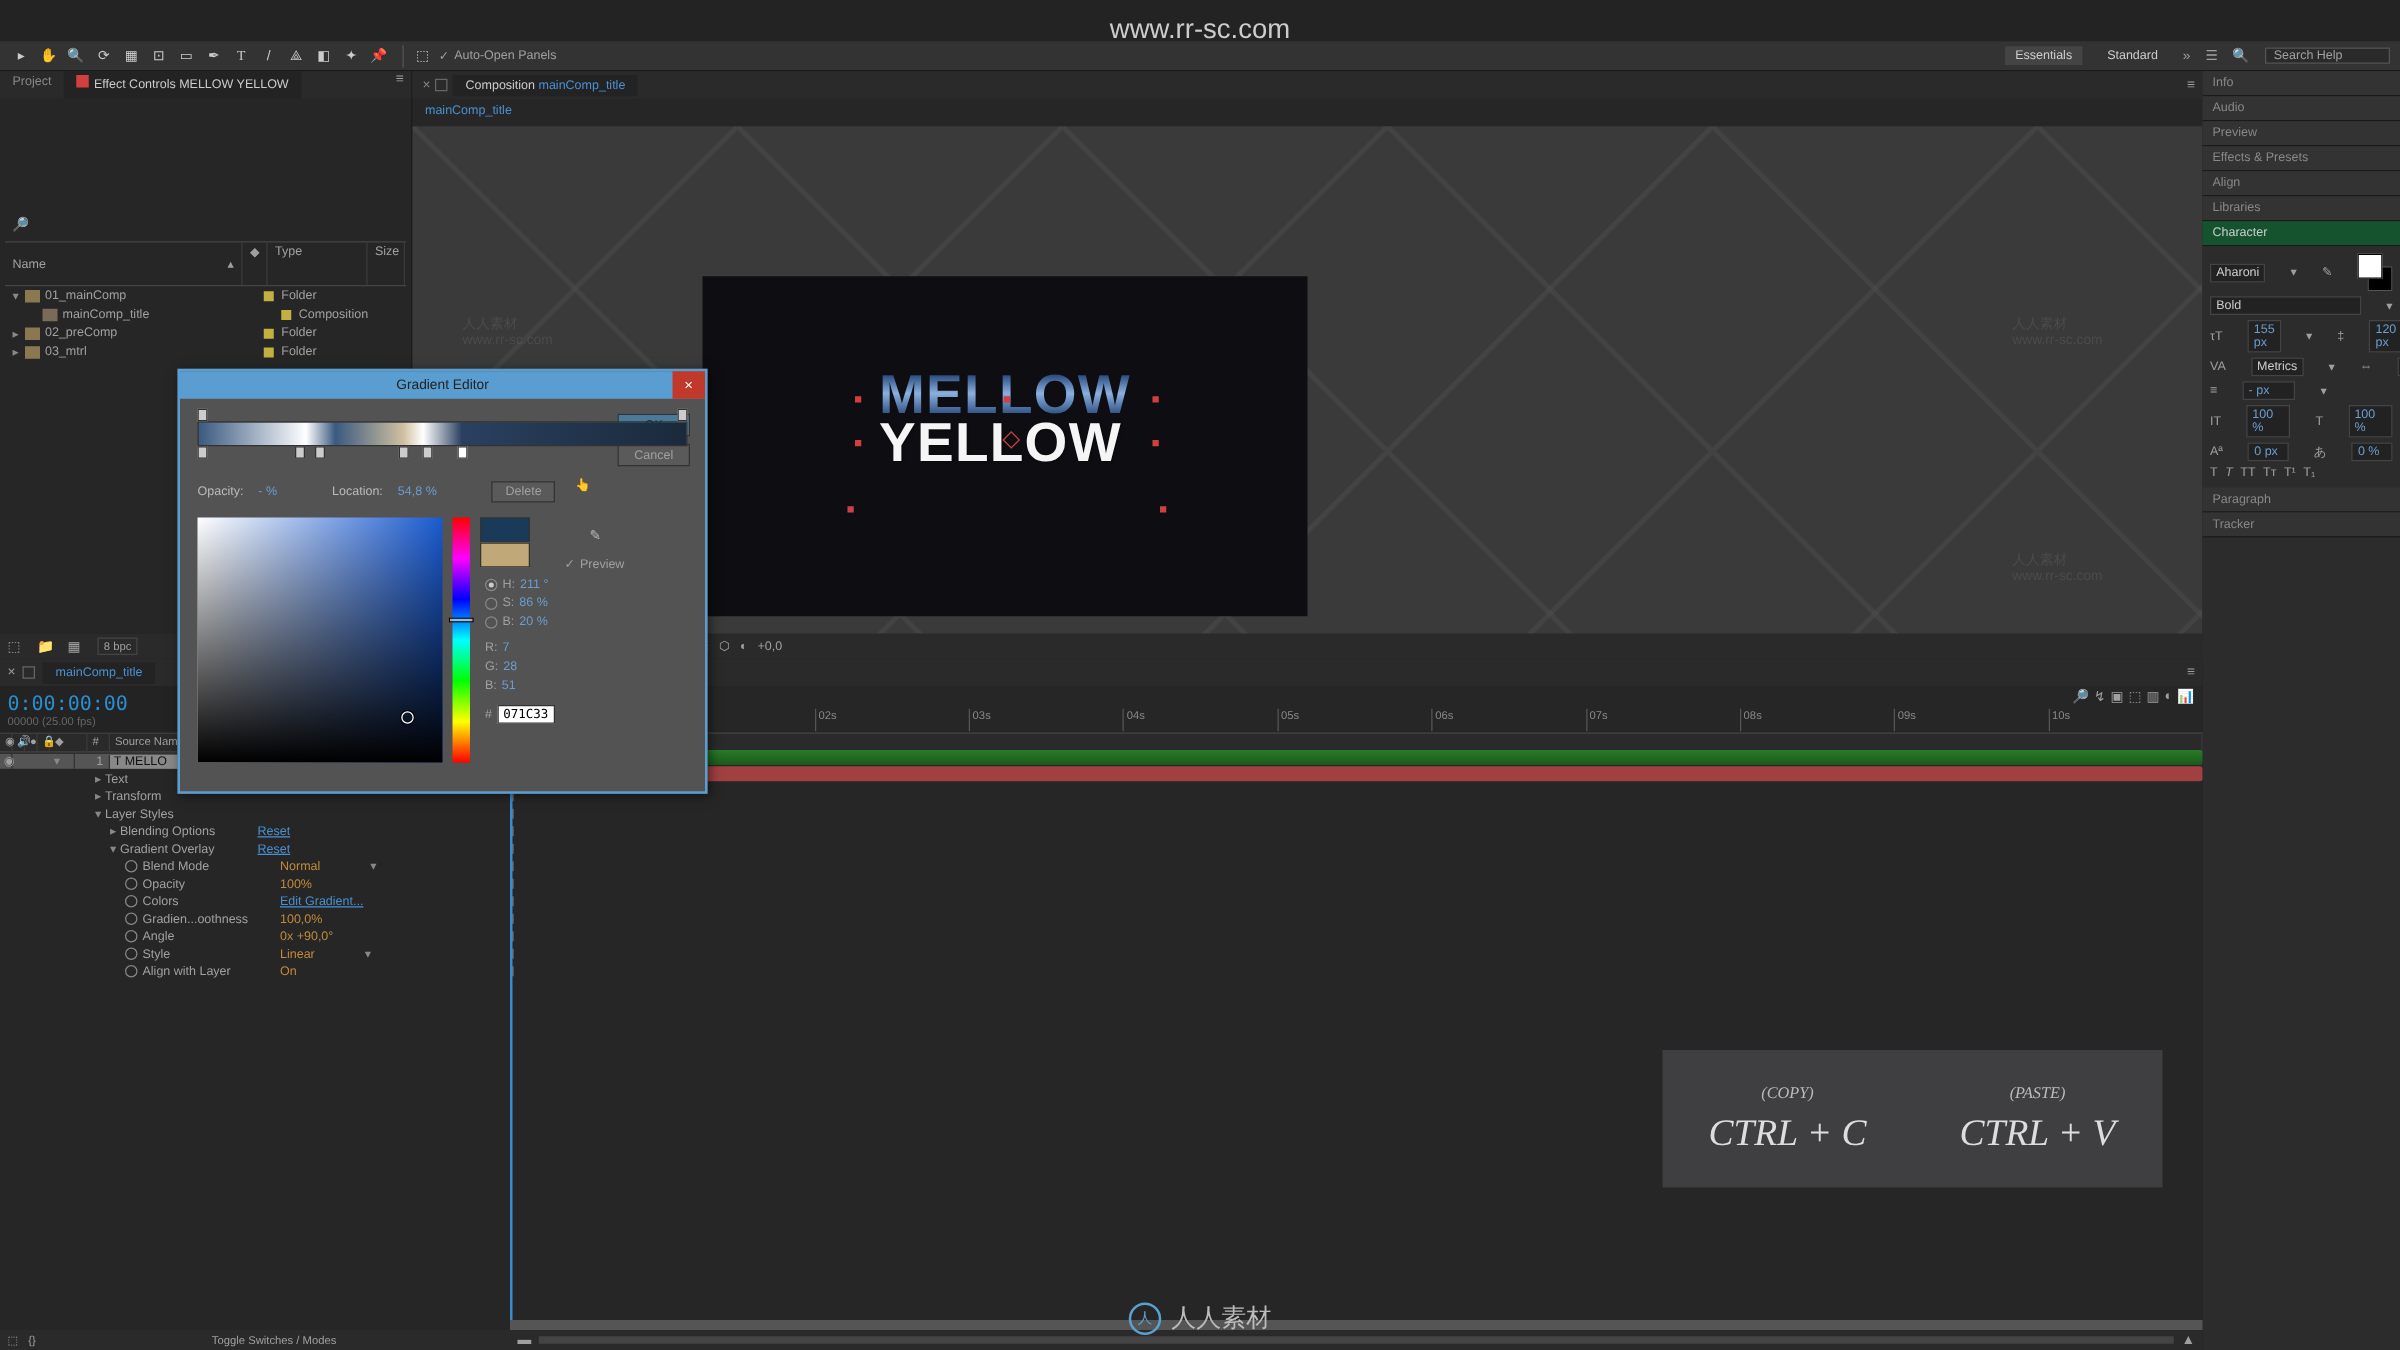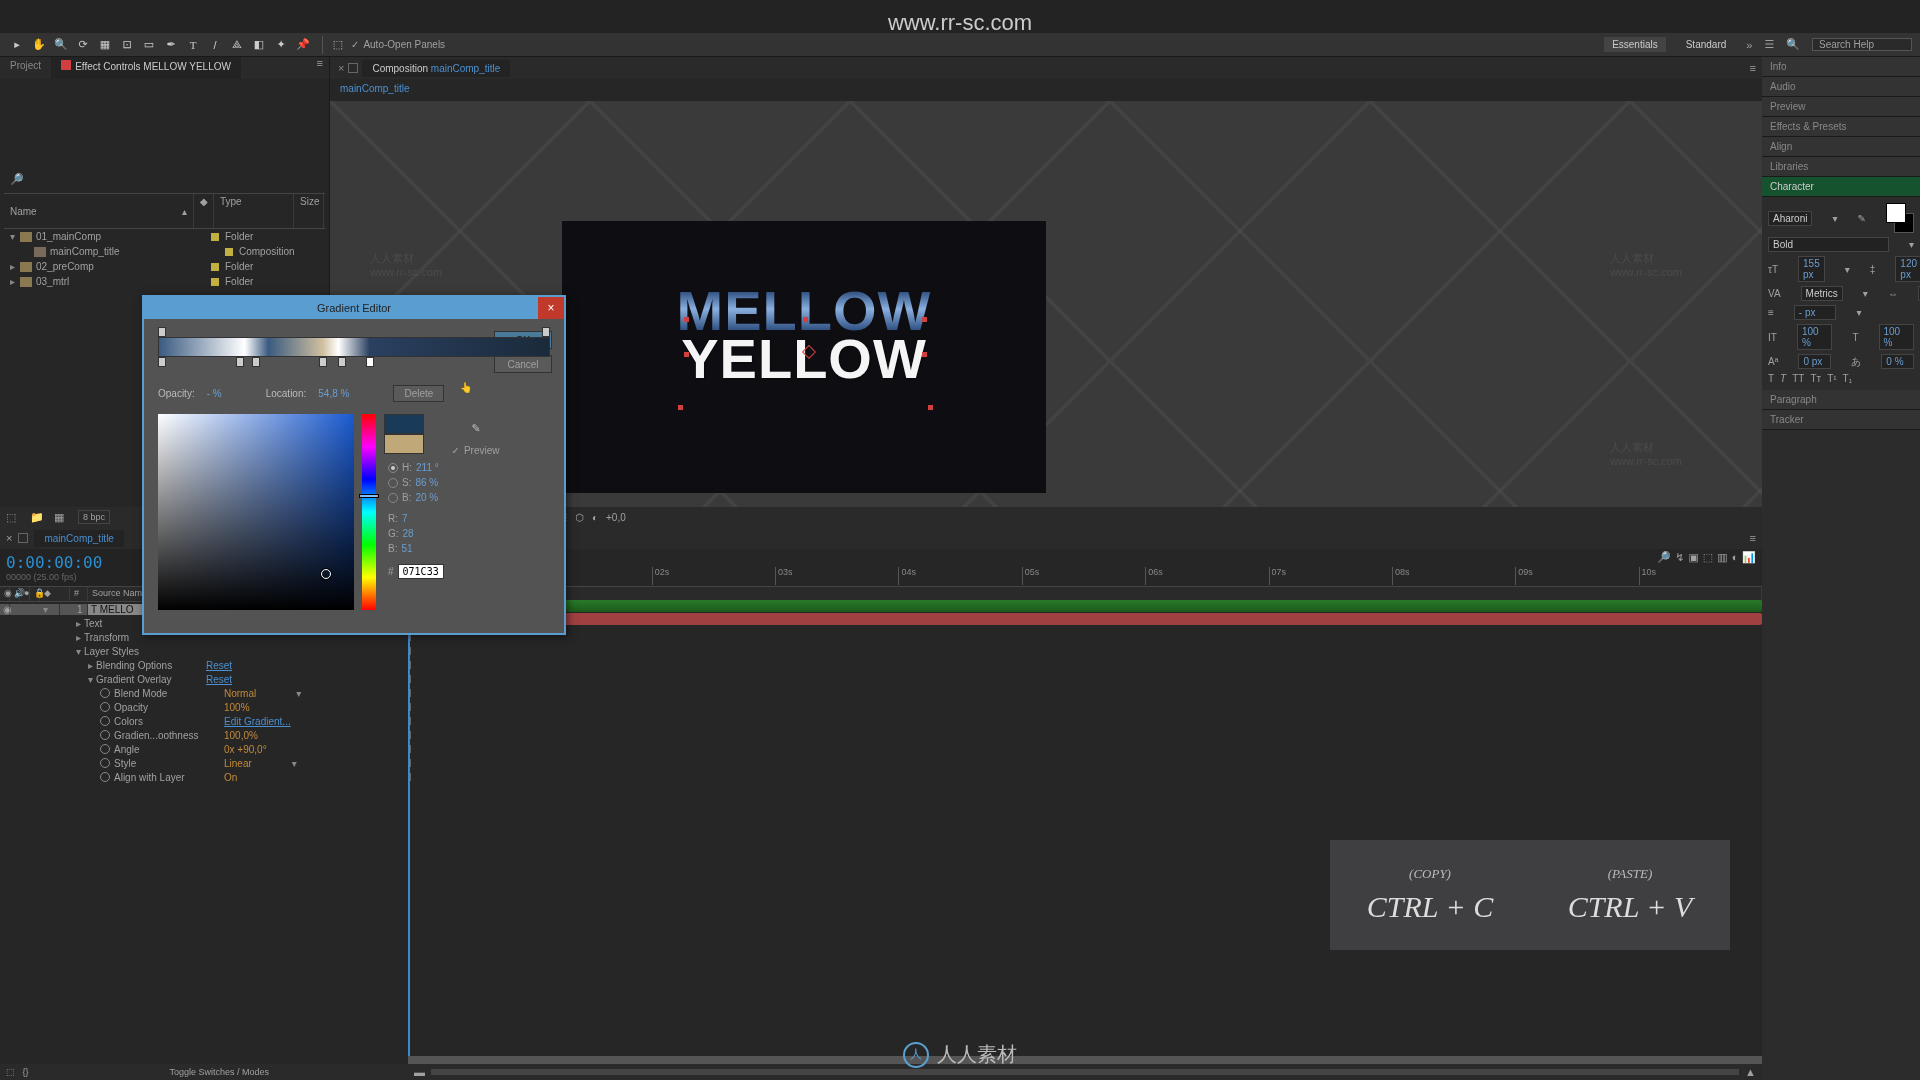--- a/index.html
+++ b/index.html
@@ -46,21 +46,21 @@
 .comp-panel { position: absolute; top: 57px; left: 330px; right: 158px; height: 470px; background: #262626; }
 .comp-tabs { display: flex; height: 22px; align-items: center; background: #2a2a2a; padding-left: 8px; gap: 4px; }
 .comp-tab-close { color: #888; }
 .comp-crumb { padding: 4px 10px; font-size: 10px; color: #4a90d0; }
 .viewer { position: absolute; top: 44px; left: 0; right: 0; bottom: 20px; background: #3a3a3a; overflow: hidden; }
 .viewer-guides { position: absolute; inset: 0; background-image: 
   linear-gradient(45deg, transparent 49.5%, rgba(80,80,80,0.4) 49.5%, rgba(80,80,80,0.4) 50.5%, transparent 50.5%),
   linear-gradient(-45deg, transparent 49.5%, rgba(80,80,80,0.4) 49.5%, rgba(80,80,80,0.4) 50.5%, transparent 50.5%);
   background-size: 260px 260px; }
 .canvas { position: absolute; left: 232px; top: 120px; width: 484px; height: 272px; background: #0e0e12; }
-.title-text { position: absolute; left: 50%; top: 42%; transform: translate(-50%,-50%); text-align: center; font-size: 56px; font-weight: 900; font-family: Arial Black, sans-serif; line-height: 0.85; letter-spacing: 1px; }
+.title-text { position: absolute; left: 50%; top: 42%; transform: translate(-50%,-50%); font-size: 44px; font-weight: 900; font-family: Arial Black, sans-serif; line-height: 0.85; letter-spacing: 1px; }
 .title-line1 { background: linear-gradient(180deg, #1a3a6a 0%, #8ab0e0 45%, #1a3a6a 100%); -webkit-background-clip: text; background-clip: text; color: transparent; }
 .title-line2 { color: #f5f5f5; text-shadow: 1px 1px 2px rgba(0,0,0,0.4); }
 .sel-handle { position: absolute; width: 5px; height: 5px; background: #d04040; }
 .anchor { position: absolute; width: 10px; height: 10px; border: 1px solid #d04040; transform: rotate(45deg) translate(-50%,-50%); }
 
 .wm-mid { position: absolute; color: rgba(200,200,200,0.12); font-size: 11px; }
 .comp-footer { position: absolute; bottom: 0; left: 0; right: 0; height: 20px; background: #2a2a2a; display: flex; align-items: center; gap: 8px; padding: 0 6px; font-size: 10px; }
 
 .right-panels { position: absolute; top: 57px; right: 0; width: 158px; bottom: 0; background: #2c2c2c; }
 .rp-header { padding: 4px 8px; border-bottom: 1px solid #1a1a1a; font-size: 10px; color: #888; cursor: pointer; background:#333; }

